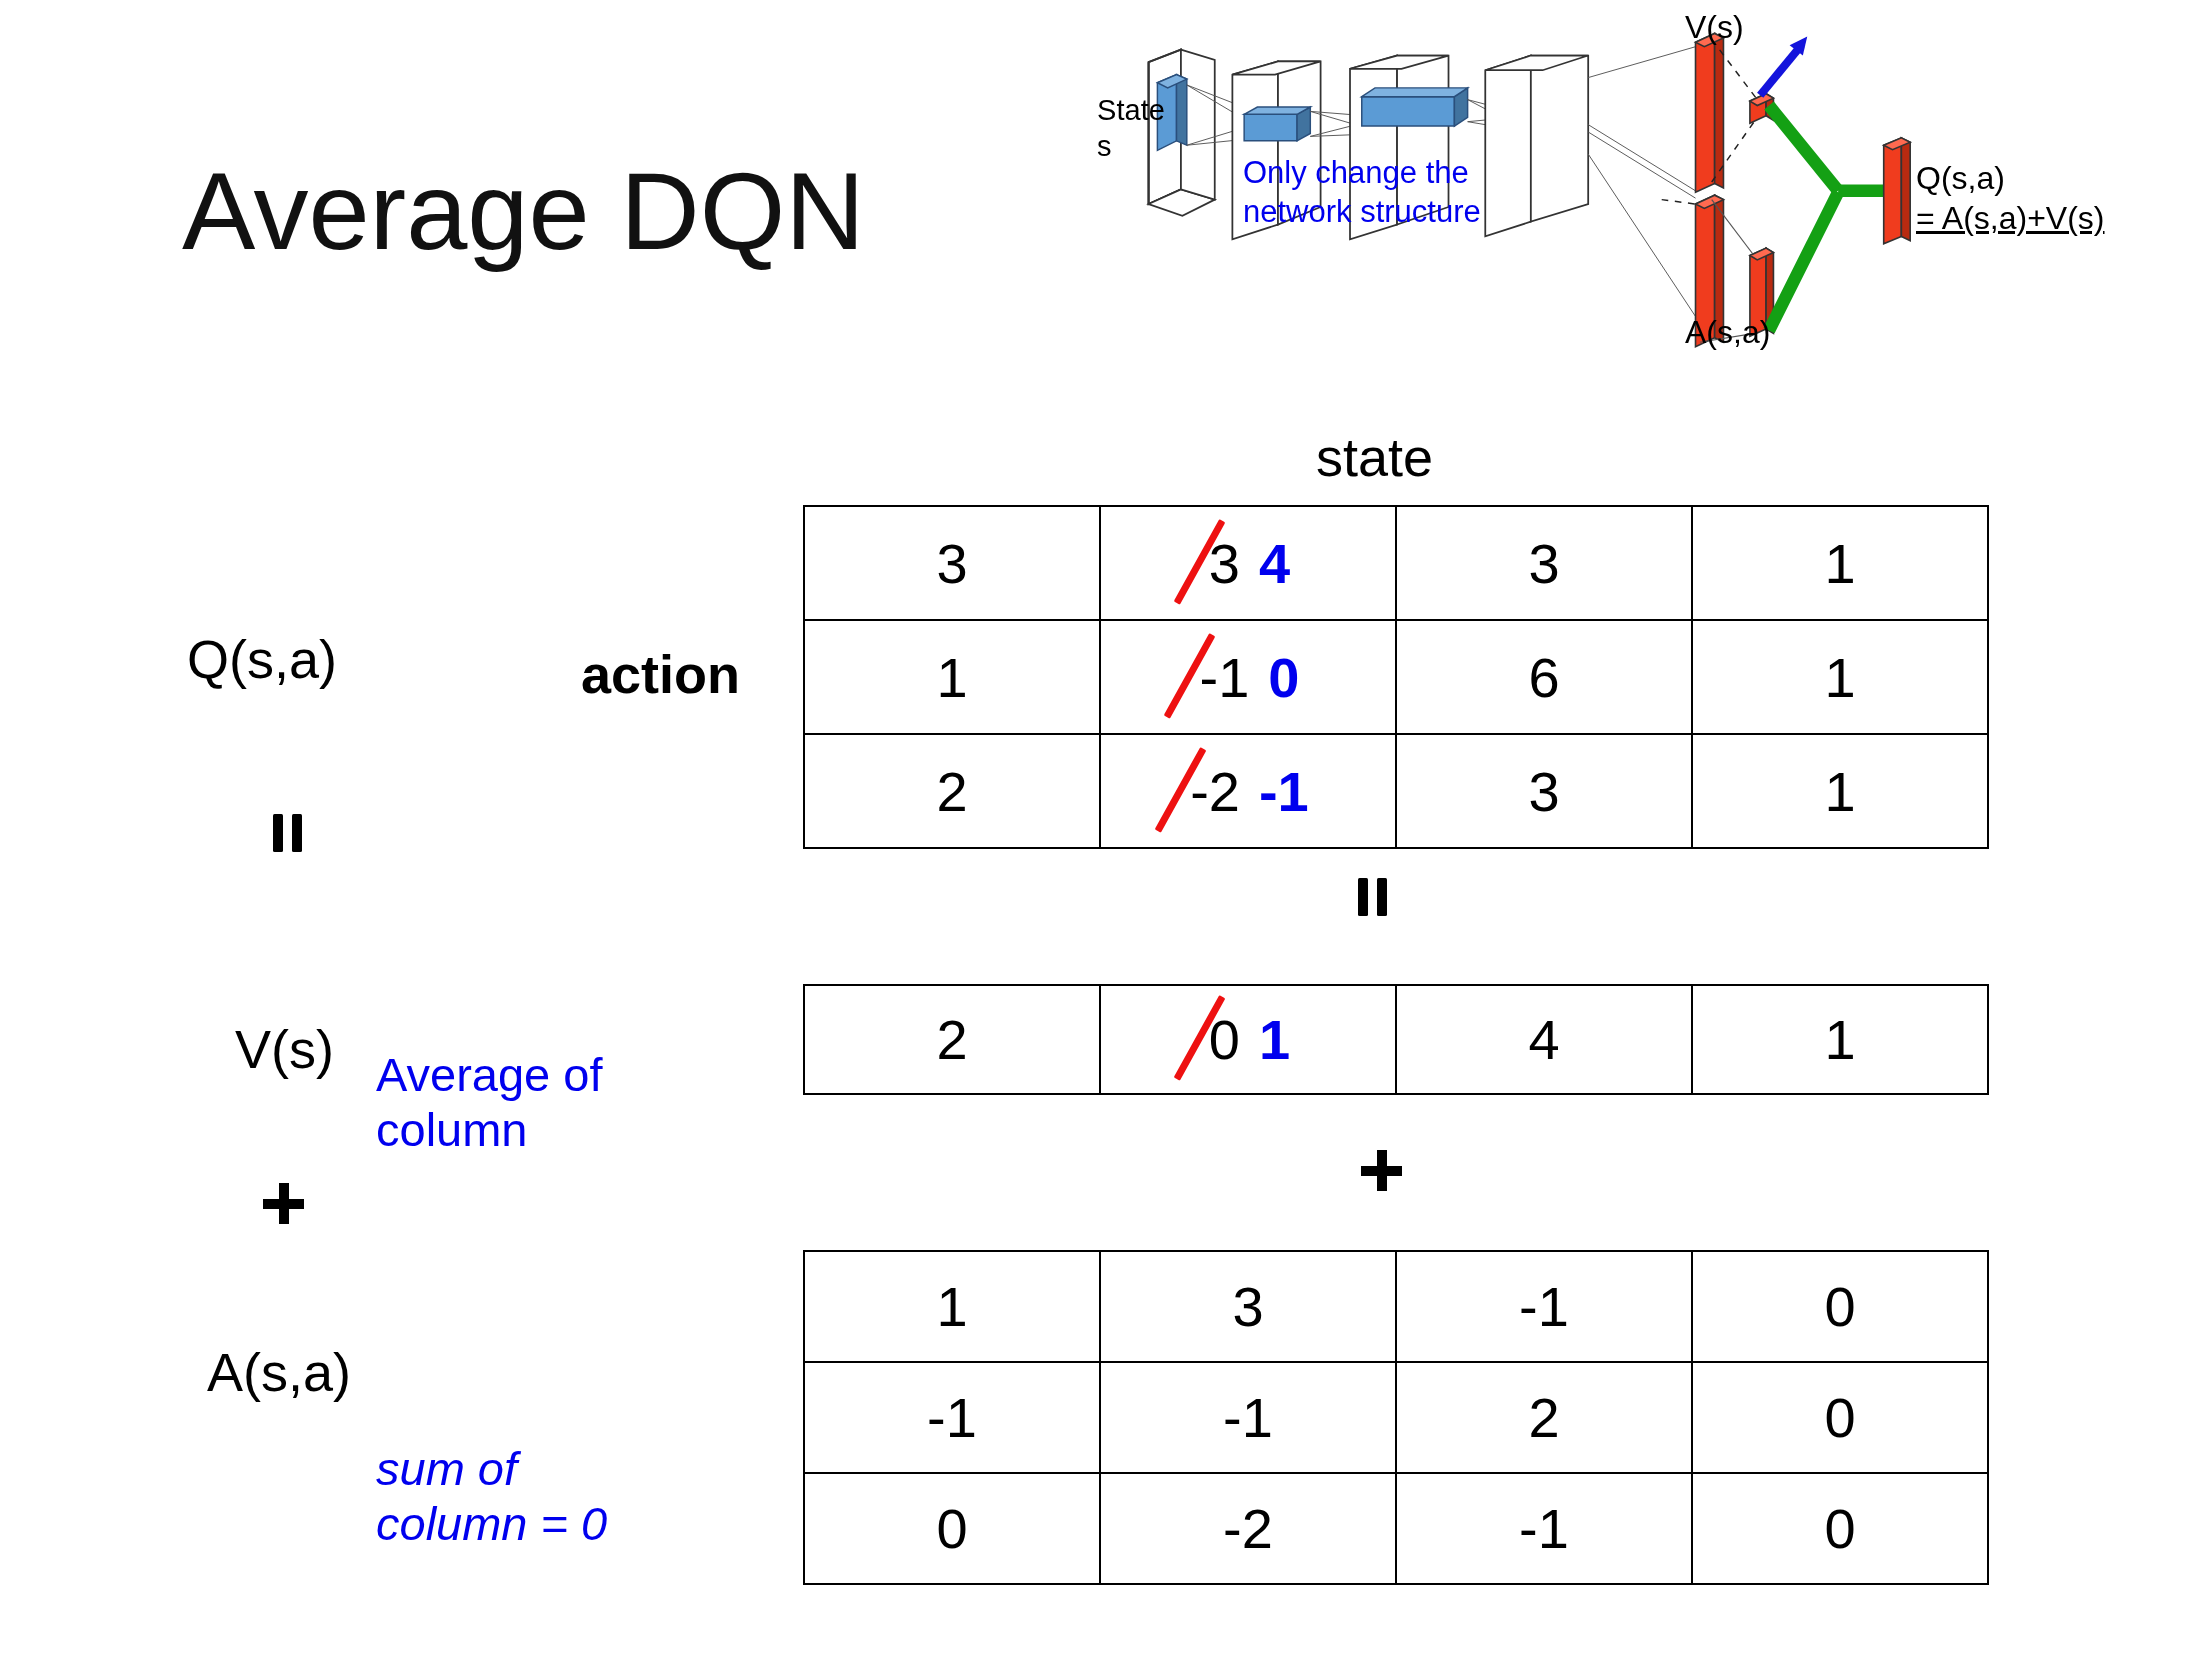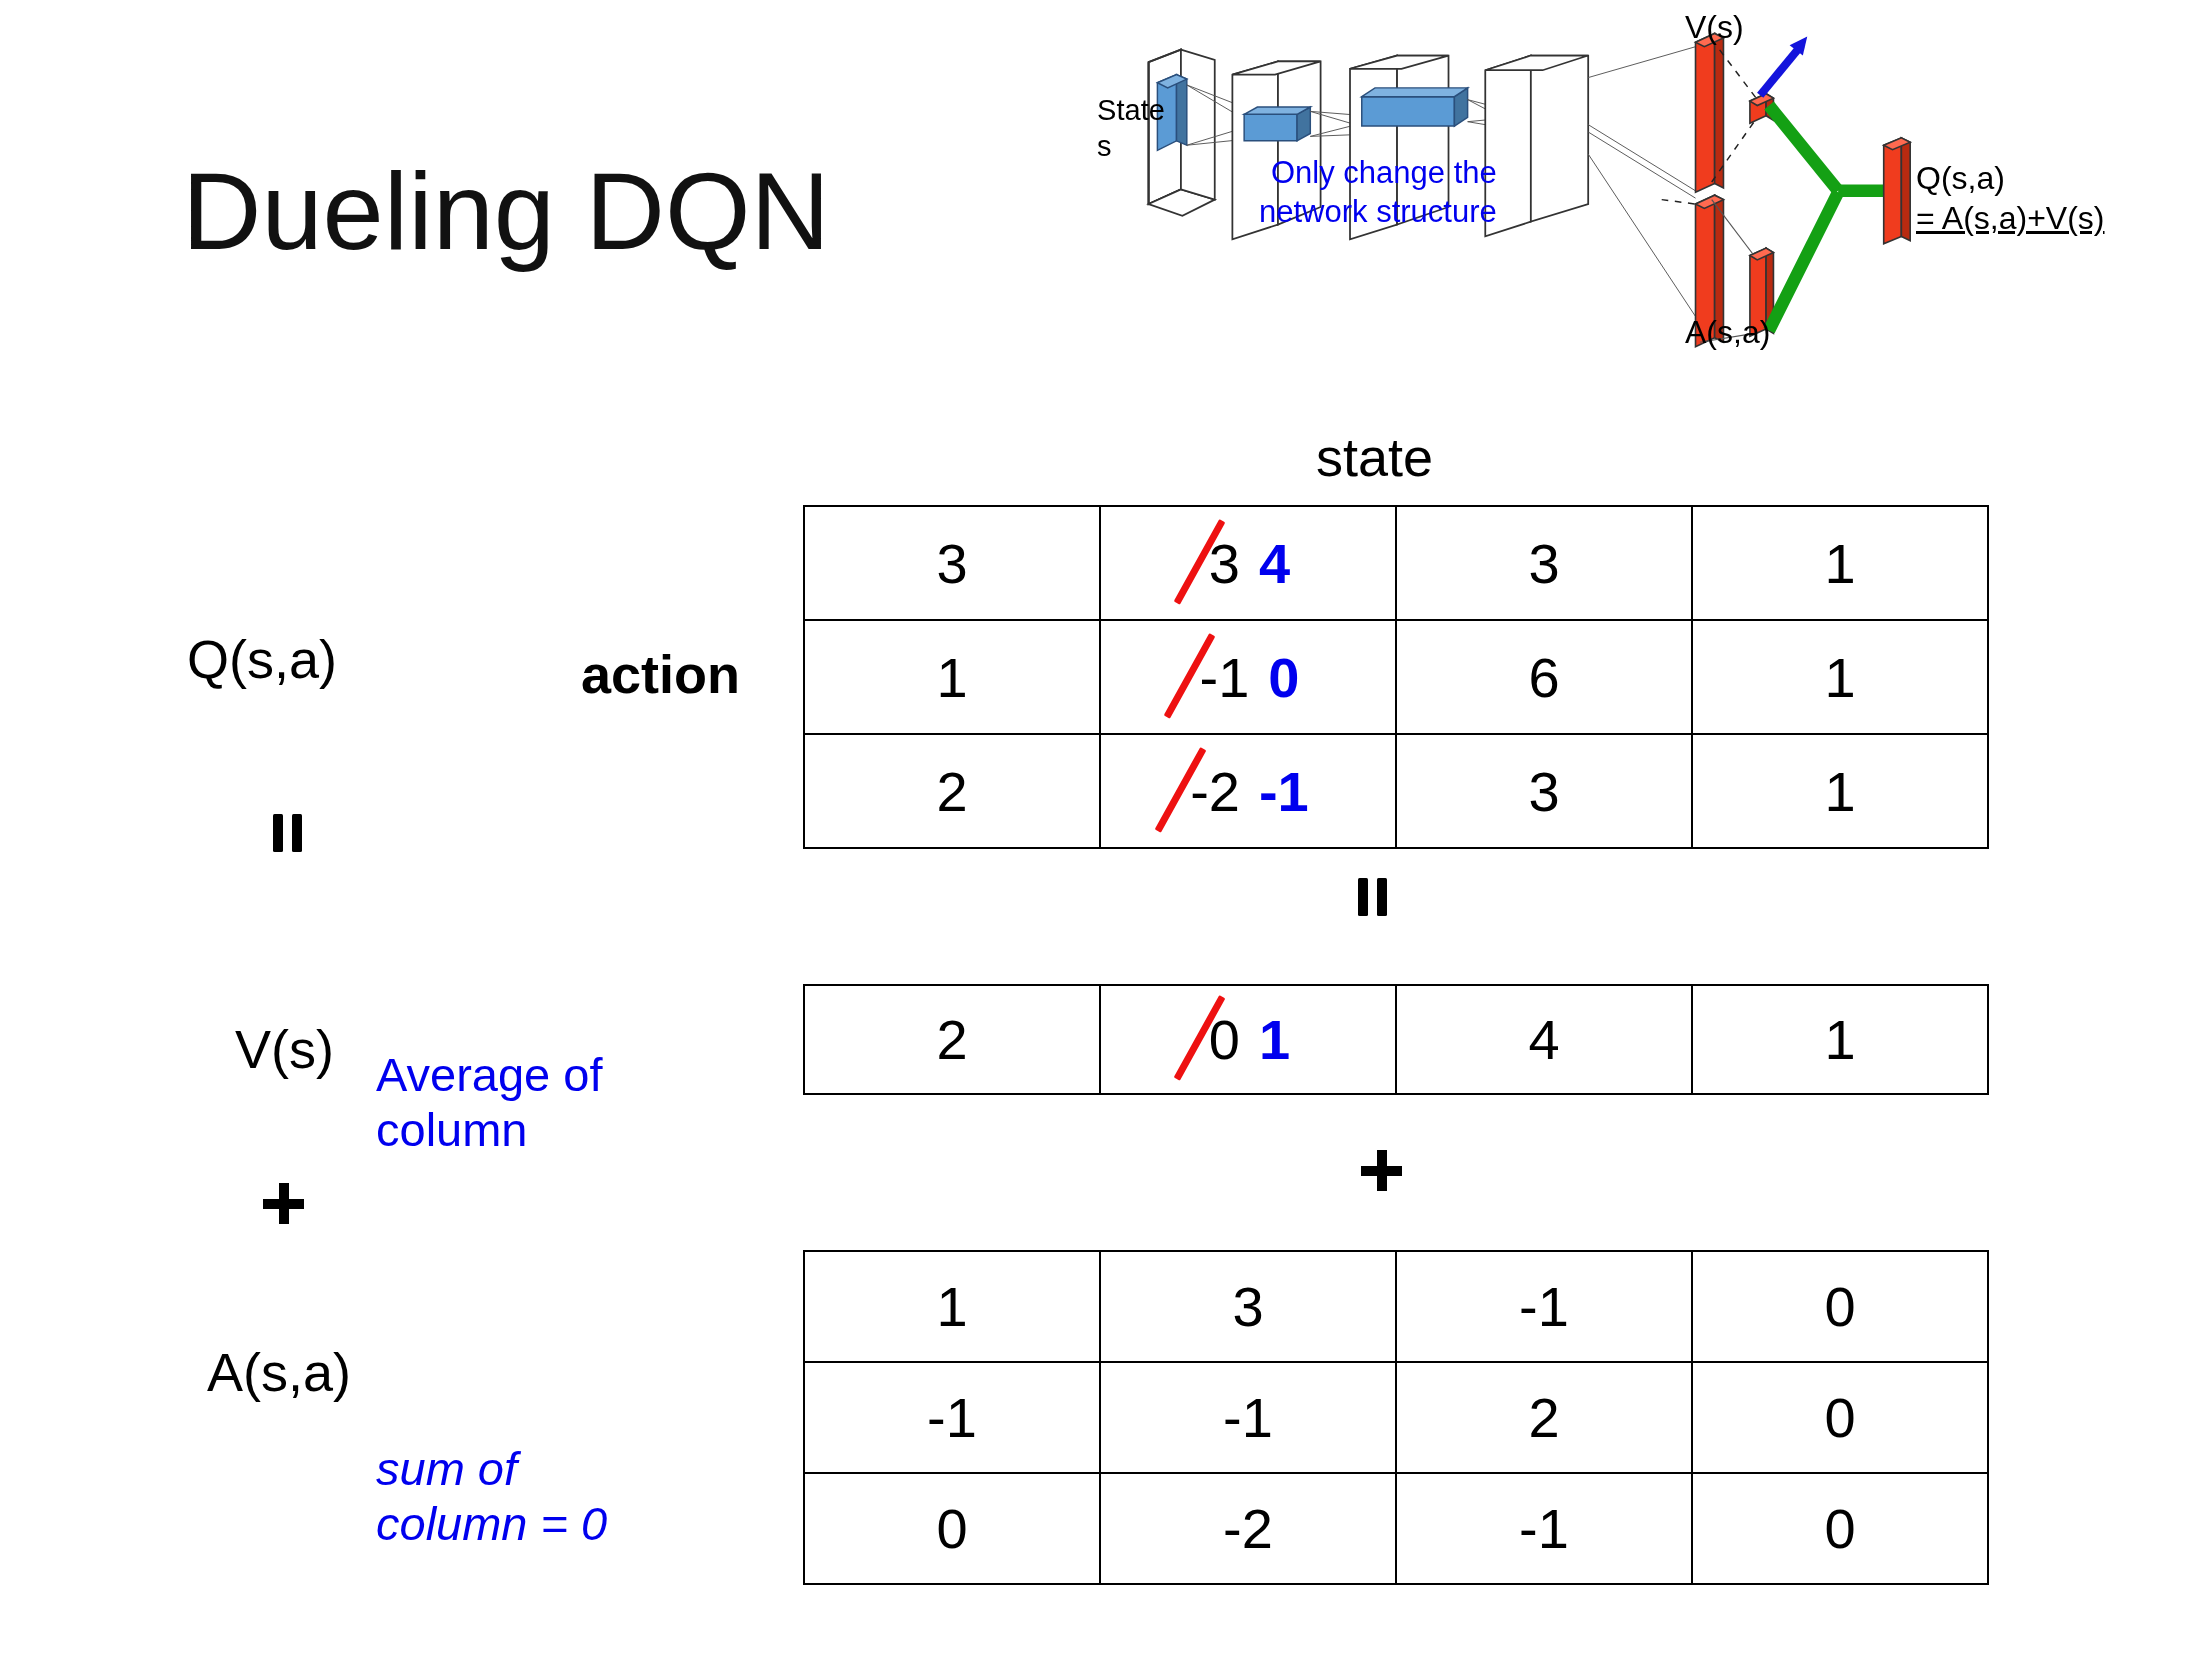--- a/index.html
+++ b/index.html
@@ -60,21 +60,21 @@
 
   
   #netdiagram{left:1103px;top:7.4px;width:1088px;height:397px;}
   .nd-txt{position:absolute;font-size:29px;color:#000;white-space:nowrap;
           font-family:"Liberation Sans", sans-serif;}
   .nd-blue{position:absolute;font-size:31px;color:#0000ee;white-space:nowrap;line-height:1.25;}
 </style>
 </head>
 <body>
 
-<div class="abs" id="slide-title">Dueling DQN</div>
+<div class="abs" id="slide-title">Average DQN</div>
 
 <div class="abs" id="netdiagram">
   <svg width="1088" height="397" viewBox="0 0 1480 540">
 
     <g stroke="#333" stroke-width="2.4" fill="#ffffff">
       <polygon points="62,75 106,58 106,248 62,268"></polygon>
       <polygon points="62,75 62,268 62,268 62,75"></polygon>
       <polygon points="62,75 106,58 106,248 62,268" fill="none"></polygon>
       <polygon points="62,268 106,248 152,262 108,284" fill="#ffffff"></polygon>
       <polygon points="106,58 152,72 152,262 106,248" fill="#ffffff"></polygon>
@@ -190,21 +190,21 @@
     </g>
 
     <g>
       <line x1="894" y1="120" x2="950" y2="52" stroke="#1414dc" stroke-width="11"></line>
       <polygon points="958,40 934,52 952,66" fill="#1414dc"></polygon>
     </g>
   </svg>
 
   <div class="nd-txt" style="left:-5.9px;top:87px;">State</div>
   <div class="nd-txt" style="left:-5.9px;top:123px;">s</div>
-  <div class="nd-blue" style="left:156px;top:147px;white-space:pre-line;text-align:right;">Only change the
+  <div class="nd-blue" style="left:140px;top:147px;white-space:pre-line;">Only change the
 network structure</div>
   <div class="nd-txt" style="left:582px;top:1.5px;font-size:32px;">V(s)</div>
   <div class="nd-txt" style="left:582px;top:307px;font-size:32px;">A(s,a)</div>
   <div class="nd-txt" style="left:813px;top:153px;font-size:32px;">Q(s,a)</div>
   <div class="nd-txt" style="left:813px;top:193px;font-size:32px;text-decoration:underline;">= A(s,a)+V(s)</div>
 </div>
 
 <div class="abs side-label" id="label-state">state</div>
 <div class="abs side-label" id="label-action">action</div>
 

